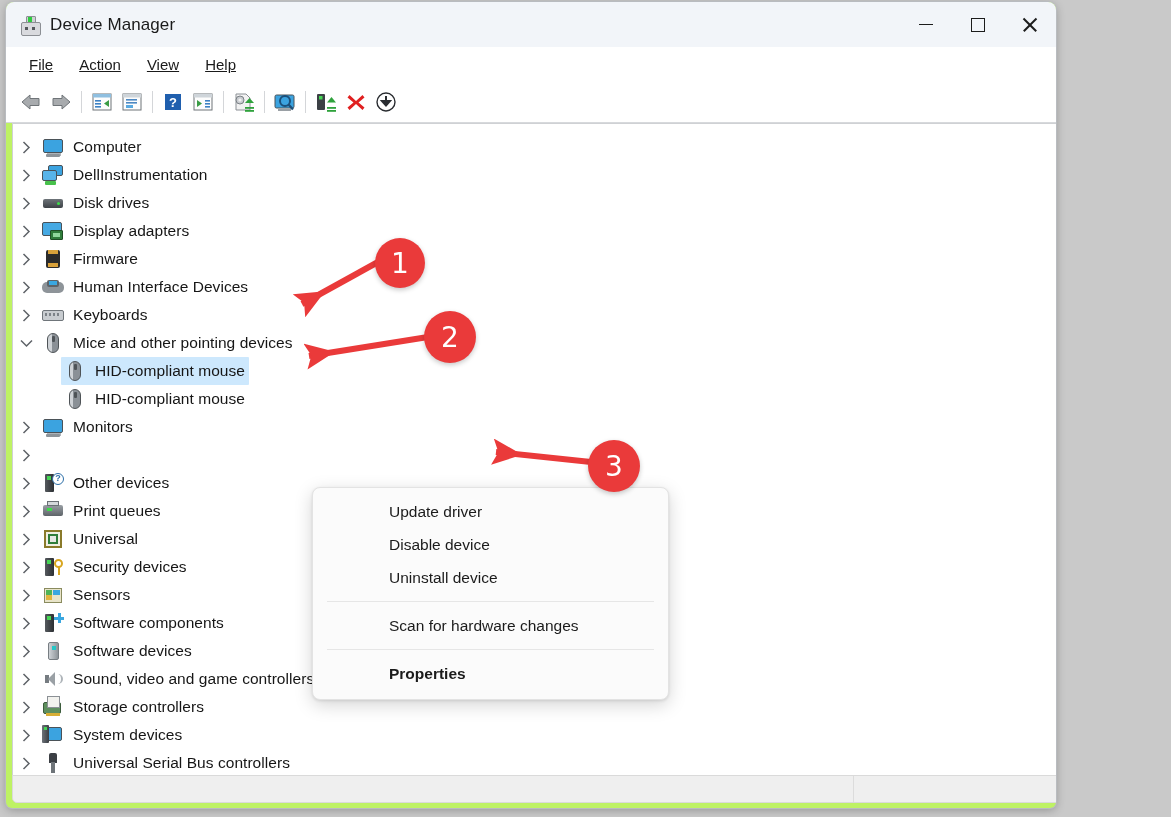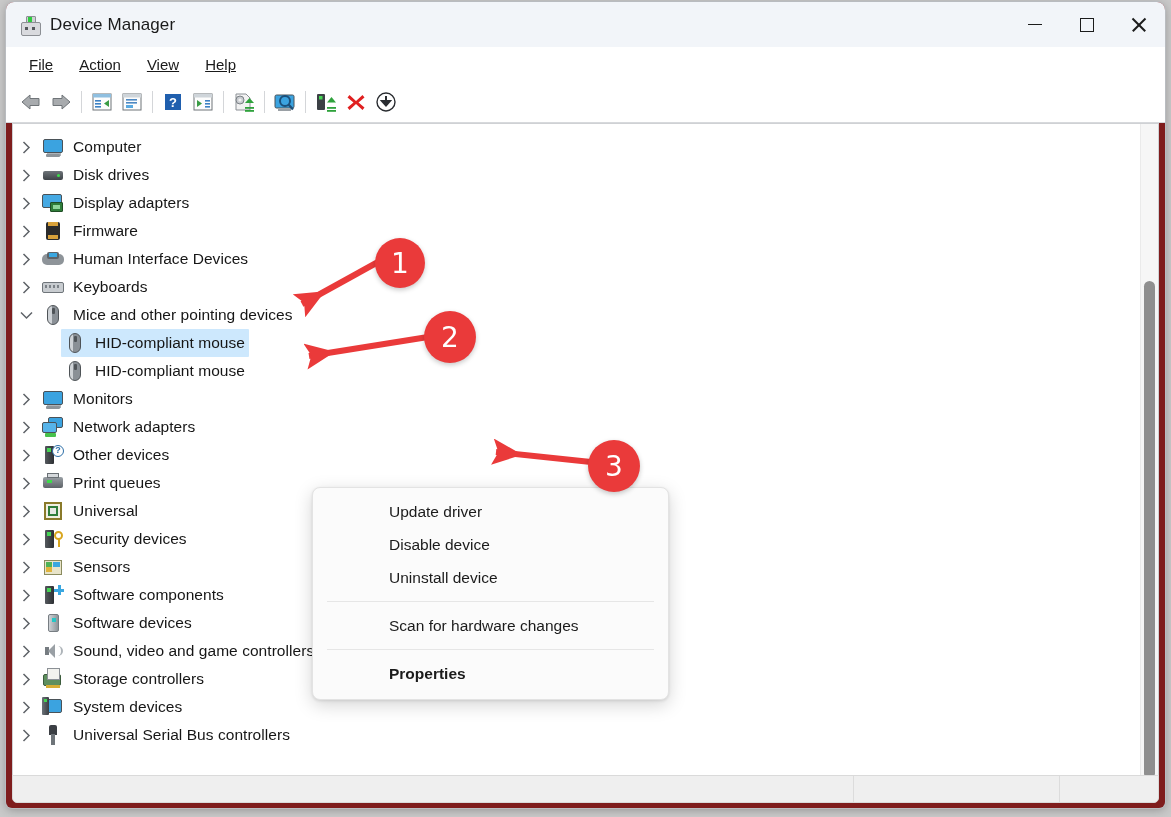--- a/index.html
+++ b/index.html
@@ -11,22 +11,22 @@
     font-family: "Liberation Sans", sans-serif;
     overflow: hidden;
     position: relative;
     background: #c9c9c9;
   }
 
   
   #window {
     position: absolute;
     left: 6px; top: 2px;
-    width: 1159px; height: 806px;
-    background: #7f1d1d;
+    width: 1050px; height: 806px;
+    background: #bef264;
     border-radius: 8px 8px 6px 6px;
     box-shadow: 0 0 0 1px #b9bcc0, 0 2px 10px rgba(0,0,0,.28);
     overflow: hidden;
   }
 
   
   #titlebar {
     position: absolute; left: 0; top: 0;
     width: 100%; height: 45px;
     background: #f2f5f9;
@@ -509,20 +509,35 @@
           </span>
         </div>
         <div class="row">
           <span class="chev">
             <svg width="9" height="13" viewBox="0 0 9 13">
               <path d="M1.5 1 L7 6.5 L1.5 12" fill="none" stroke="#5f6368" stroke-width="1.5"></path>
             </svg>
           </span>
           <span class="plain-wrap">
             <span class="ico">
+              <div class="mon2a"></div>
+              <div class="mon2b"></div>
+              <div class="mon2s"></div>
+            </span>
+            <span class="label">DellInstrumentation</span>
+          </span>
+        </div>
+        <div class="row">
+          <span class="chev">
+            <svg width="9" height="13" viewBox="0 0 9 13">
+              <path d="M1.5 1 L7 6.5 L1.5 12" fill="none" stroke="#5f6368" stroke-width="1.5"></path>
+            </svg>
+          </span>
+          <span class="plain-wrap">
+            <span class="ico">
               <div class="disk"></div>
             </span>
             <span class="label">Disk drives</span>
           </span>
         </div>
         <div class="row">
           <span class="chev">
             <svg width="9" height="13" viewBox="0 0 9 13">
               <path d="M1.5 1 L7 6.5 L1.5 12" fill="none" stroke="#5f6368" stroke-width="1.5"></path>
             </svg>
@@ -618,28 +633,20 @@
               <div class="monstand"></div>
             </span>
             <span class="label">Monitors</span>
           </span>
         </div>
         <div class="row">
           <span class="chev">
             <svg width="9" height="13" viewBox="0 0 9 13">
               <path d="M1.5 1 L7 6.5 L1.5 12" fill="none" stroke="#5f6368" stroke-width="1.5"></path>
             </svg>
-          </span>
-          <span class="plain-wrap">
-            <span class="ico">
-              <div class="mon2a"></div>
-              <div class="mon2b"></div>
-              <div class="mon2s"></div>
-            </span>
-            <span class="label">Network adapters</span>
           </span>
         </div>
         <div class="row">
           <span class="chev">
             <svg width="9" height="13" viewBox="0 0 9 13">
               <path d="M1.5 1 L7 6.5 L1.5 12" fill="none" stroke="#5f6368" stroke-width="1.5"></path>
             </svg>
           </span>
           <span class="plain-wrap">
             <span class="ico">

